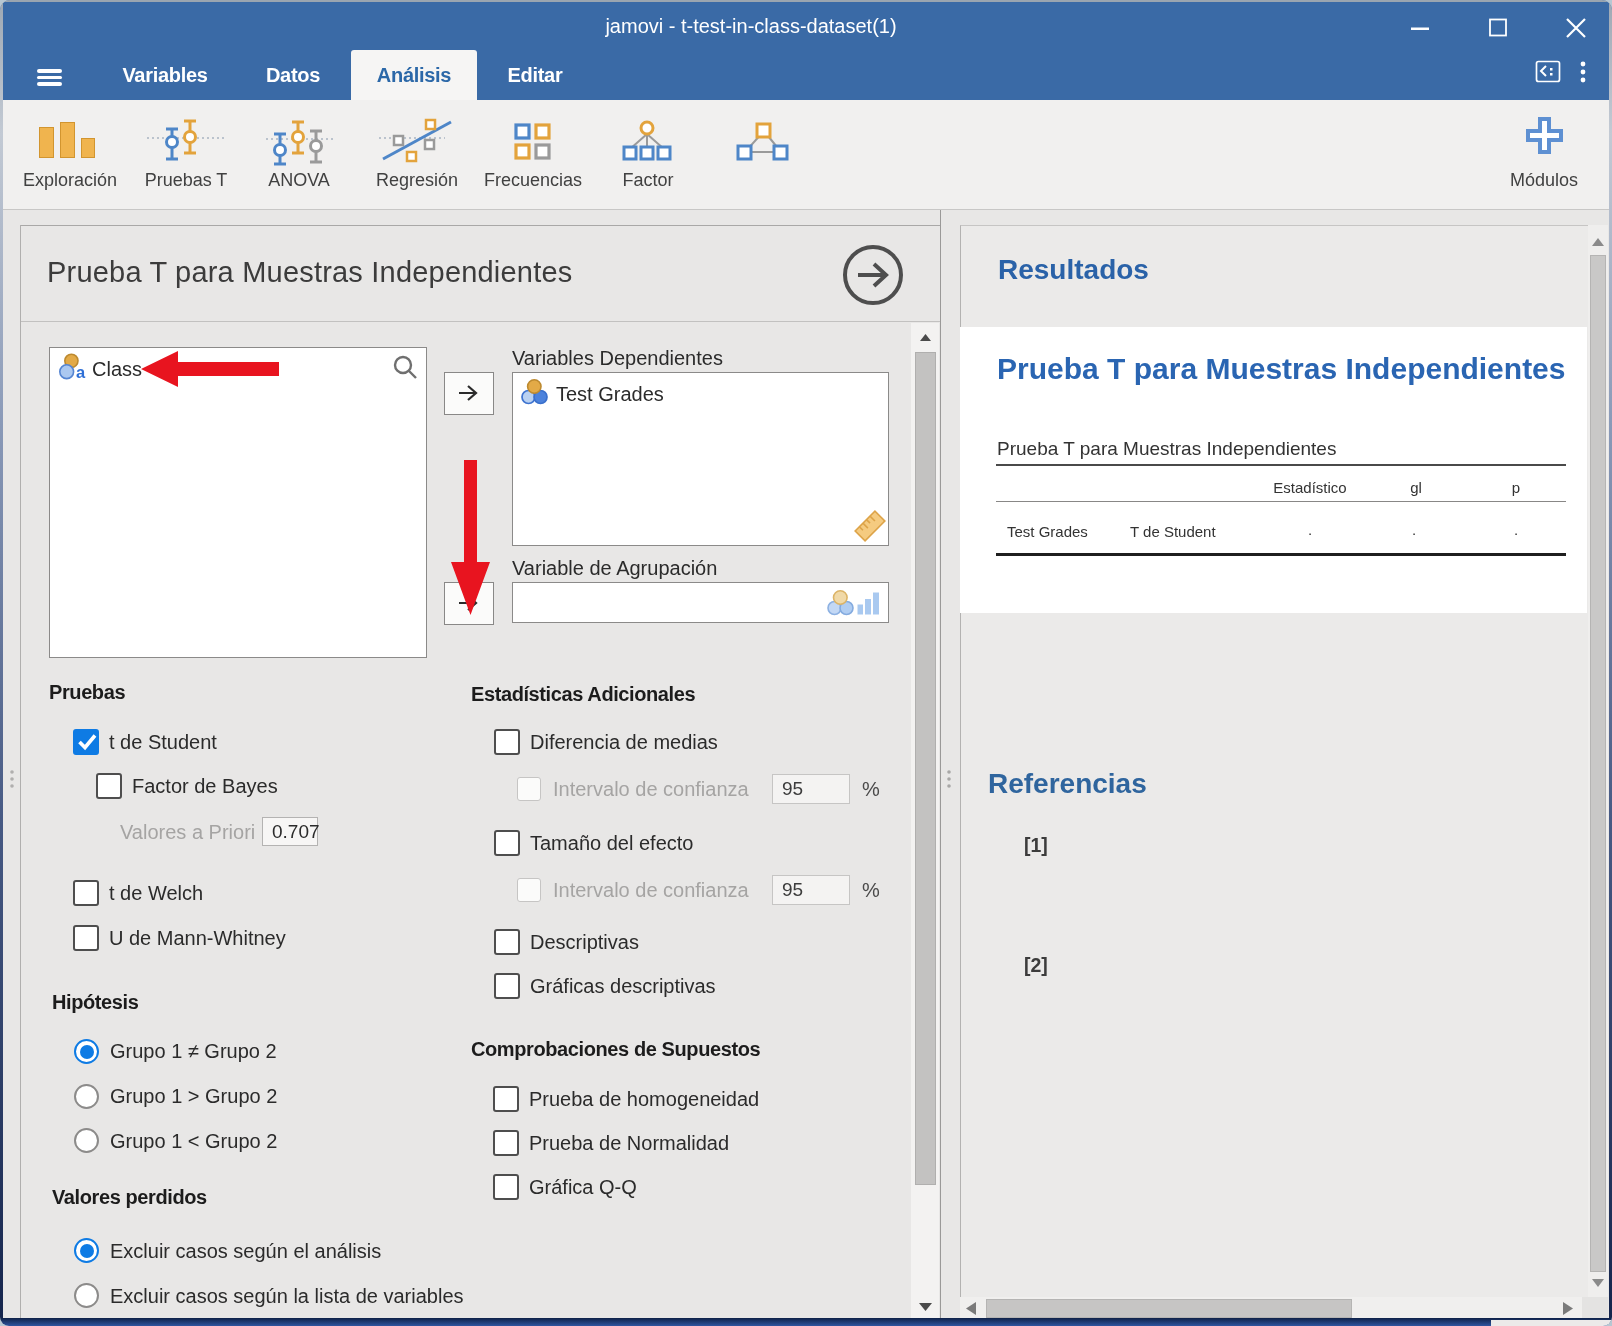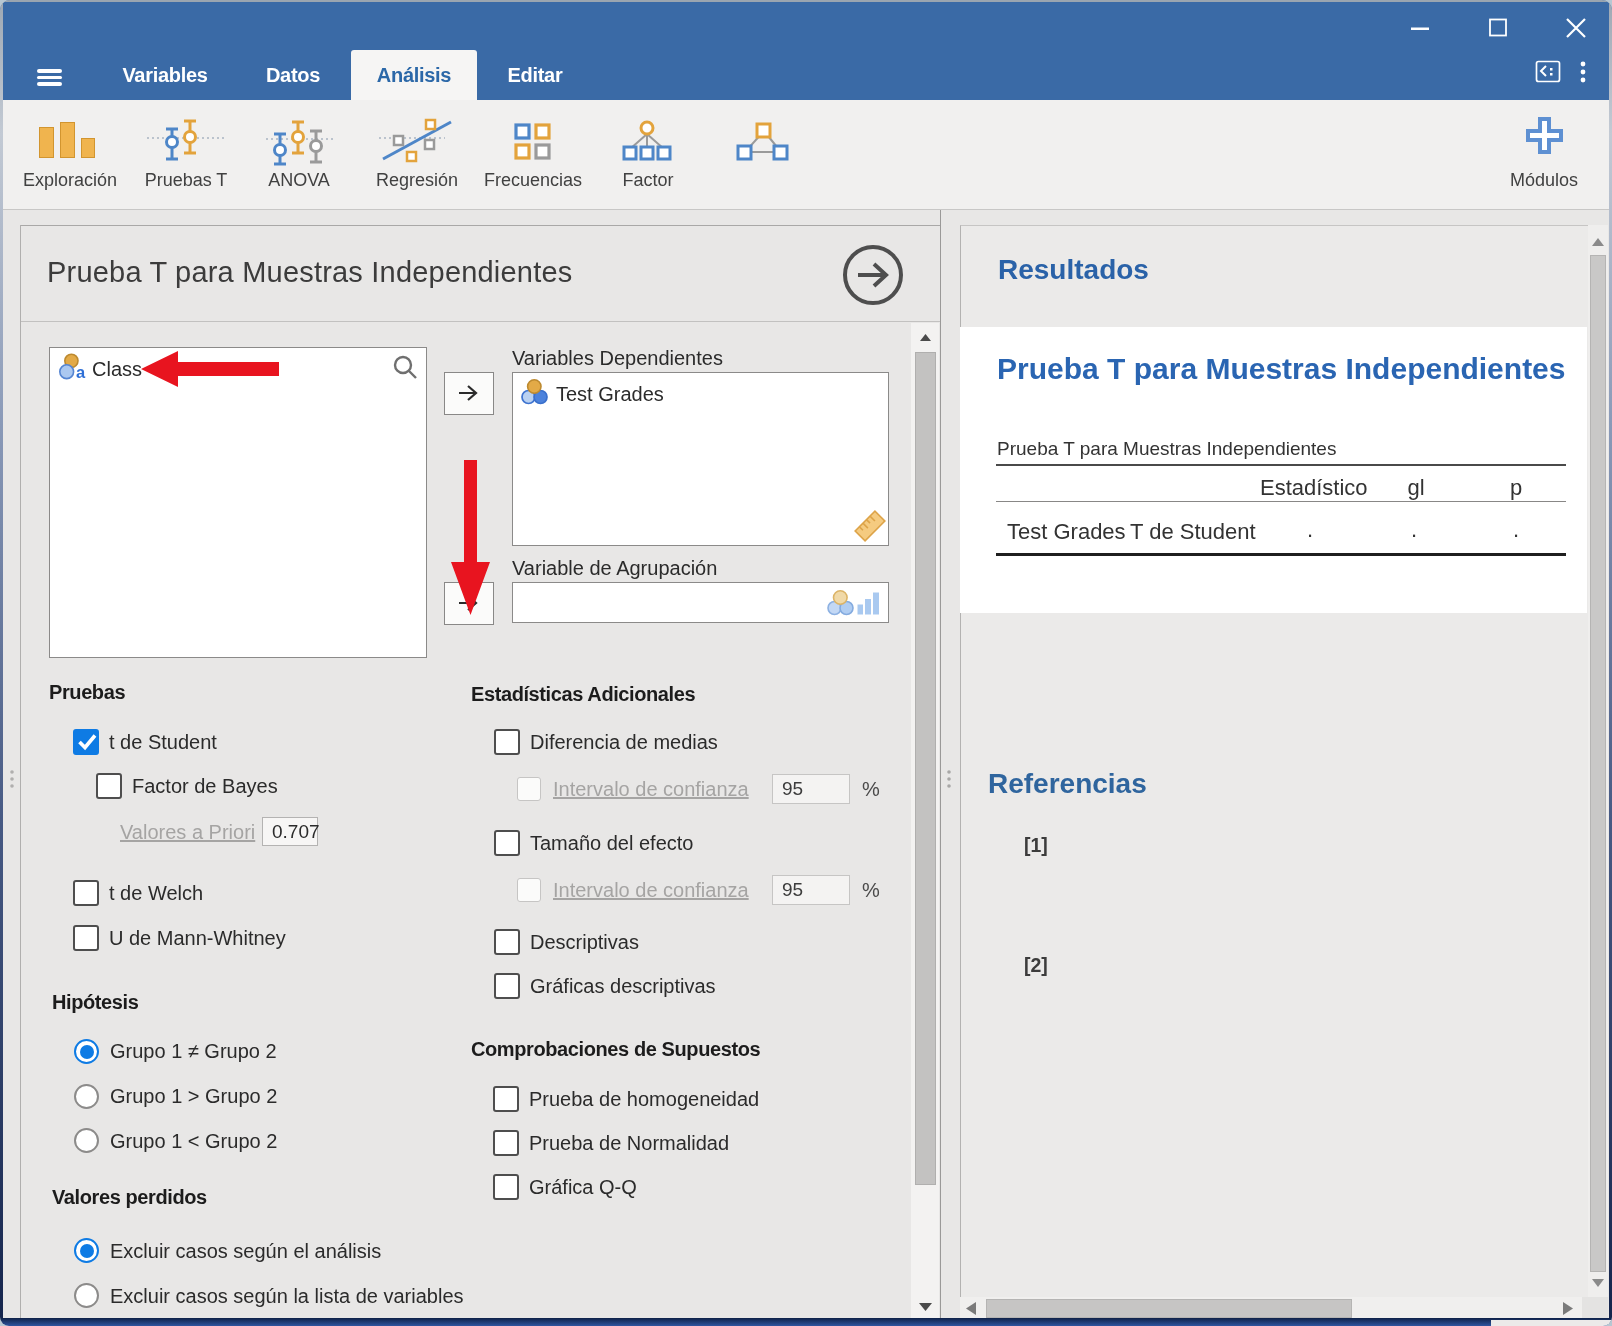--- a/index.html
+++ b/index.html
@@ -25,46 +25,47 @@
   #runbtn { position:absolute; left:843px; top:245px; width:60px; height:60px; border:4px solid #4e4e4e; border-radius:50%; }
   .whitebox { position:absolute; background:#fff; border:1px solid #8b8a89; }
   .boxlabel { position:absolute; font-size:20px; line-height:23px; color:#2b2b2b; }
   .arrowbtn { position:absolute; left:444px; width:50px; height:43px; background:#fbfbfa; border:1px solid #898887; }
   .itemtext { position:absolute; font-size:20px; line-height:23px; color:#2b2b2b; }
   .sechead { position:absolute; font-size:20px; line-height:23px; font-weight:bold; color:#1c1c1c; letter-spacing:-0.4px; }
   .cb { position:absolute; width:26px; height:26px; background:#fff; border:2px solid #4e4e4e; border-radius:3px; }
   .cb.on { background:#0e7be4; border-color:#0e7be4; }
   .cb.dis { width:24px; height:24px; border:1.5px solid #c6c5c4; background:#fbfbfa; }
   .cblbl { position:absolute; font-size:20px; line-height:23px; color:#2b2b2b; }
-  .dislbl { position:absolute; font-size:20px; line-height:23px; color:#a5a4a3;text-decoration:underline; }
+  .dislbl { position:absolute; font-size:20px; line-height:23px; color:#a5a4a3; }
   .rad { position:absolute; width:25px; height:25px; border-radius:50%; background:#fff; border:2px solid #8c8b8a; }
   .rad.sel { border-color:#0e7be4; }
   .rad.sel::after { content:''; position:absolute; left:3.5px; top:3.5px; width:14px; height:14px; border-radius:50%; background:#0e7be4; }
   .numin { position:absolute; background:#f7f6f5; border:1px solid #b4b3b2; font-size:19px; color:#2b2b2b; line-height:27px; padding-left:9px; }
   
   #rightpanel { position:absolute; left:941px; top:210px; width:668px; height:1108px; background:#e8e7e6; }
   #rpcontent { position:absolute; left:960px; top:225px; width:628px; height:1093px; background:#ebeae9; border-left:1px solid #b3b2b1; border-top:1px solid #c6c5c4; }
   .bluehead { position:absolute; font-weight:bold; color:#2a62a8; }
   #resultwhite { position:absolute; left:960px; top:327px; width:627px; height:286px; background:#fff; }
-  .tbltxt { position:absolute; font-size:22px; line-height:23px; color:#333; }
+  .tbltxt { position:absolute; font-size:15px; line-height:23px; color:#333; }
   .reftxt { position:absolute; font-size:19.5px; color:#3c3c3c; line-height:29.5px; }
   .link { color:#3a55c8; text-decoration:underline; }
   
   .sbtrack { position:absolute; background:#f3f2f1; }
   .sbthumb { position:absolute; background:#c3c2c1; border:1px solid #b0afae; }
   
   #bottombar { position:absolute; left:0; top:1318px; width:1612px; height:8px; background:linear-gradient(#0f2148,#2e55a0); }
   .sidebord { position:absolute; top:2px; width:3px; height:1316px; background:linear-gradient(#9fa9b4 0%, #c3cad4 10%, #8a9ab8 32%, #475a84 62%, #15254d 100%); }
 </style>
 </head>
 <body>
 <div id="win">
 
   <div id="titlebar"></div>
   <div class="abs" style="left:0;top:0;width:1612px;height:2px;background:#9aa5b0"></div>
+  <div id="title">jamovi - t-test-in-class-dataset(1)</div>
   <div class="hbar" style="top:69px"></div>
   <div class="hbar" style="top:75.5px"></div>
   <div class="hbar" style="top:82px"></div>
   <div class="tab" style="left:105px;width:120px;">Variables</div>
   <div class="tab" style="left:233px;width:120px;">Datos</div>
   <div id="activetab">Análisis</div>
   <div class="tab" style="left:477px;width:116px;">Editar</div>
 
   <svg class="abs" style="left:1410px;top:16px" width="190" height="70">
     <rect x="1" y="11.5" width="18" height="2.5" fill="#fff"></rect>

